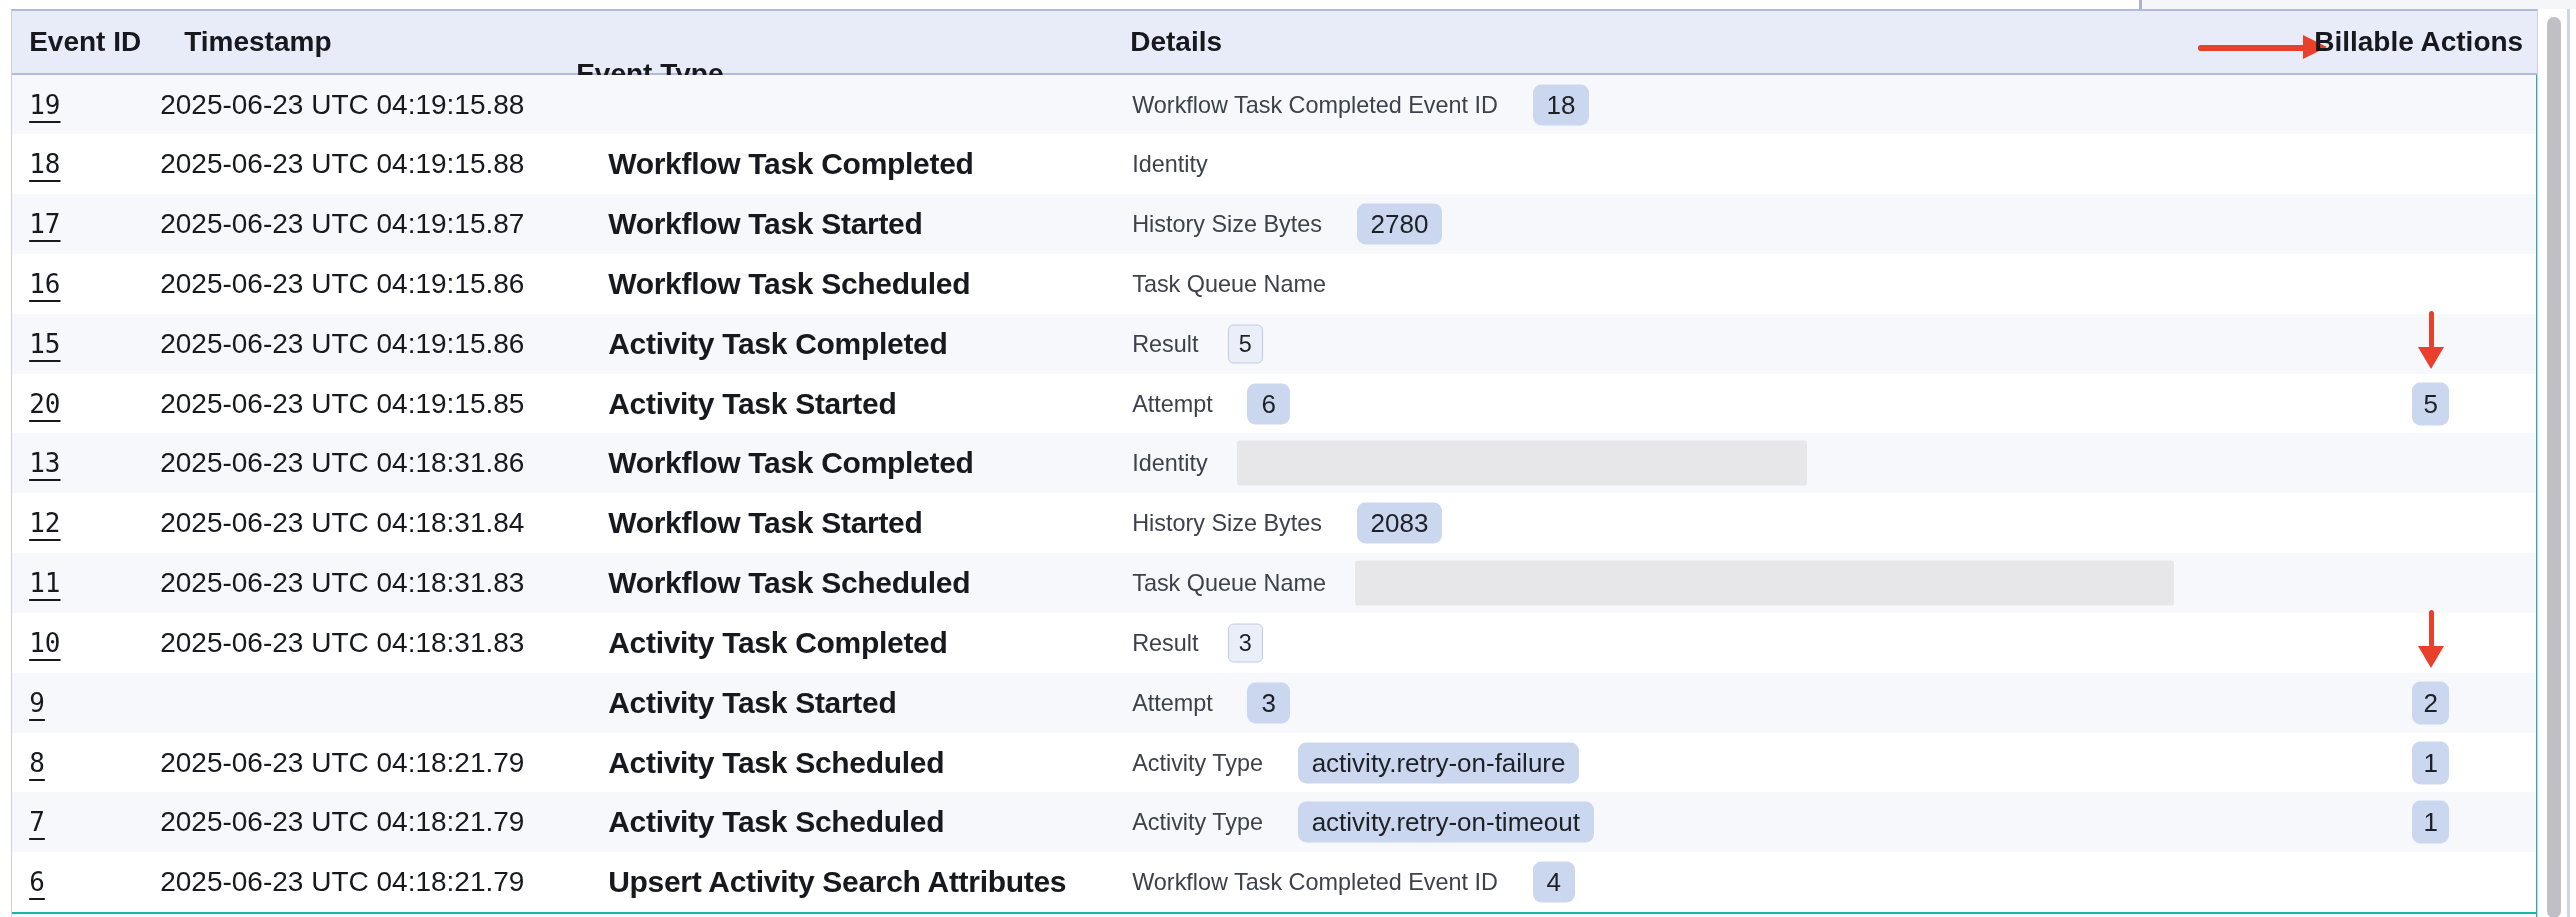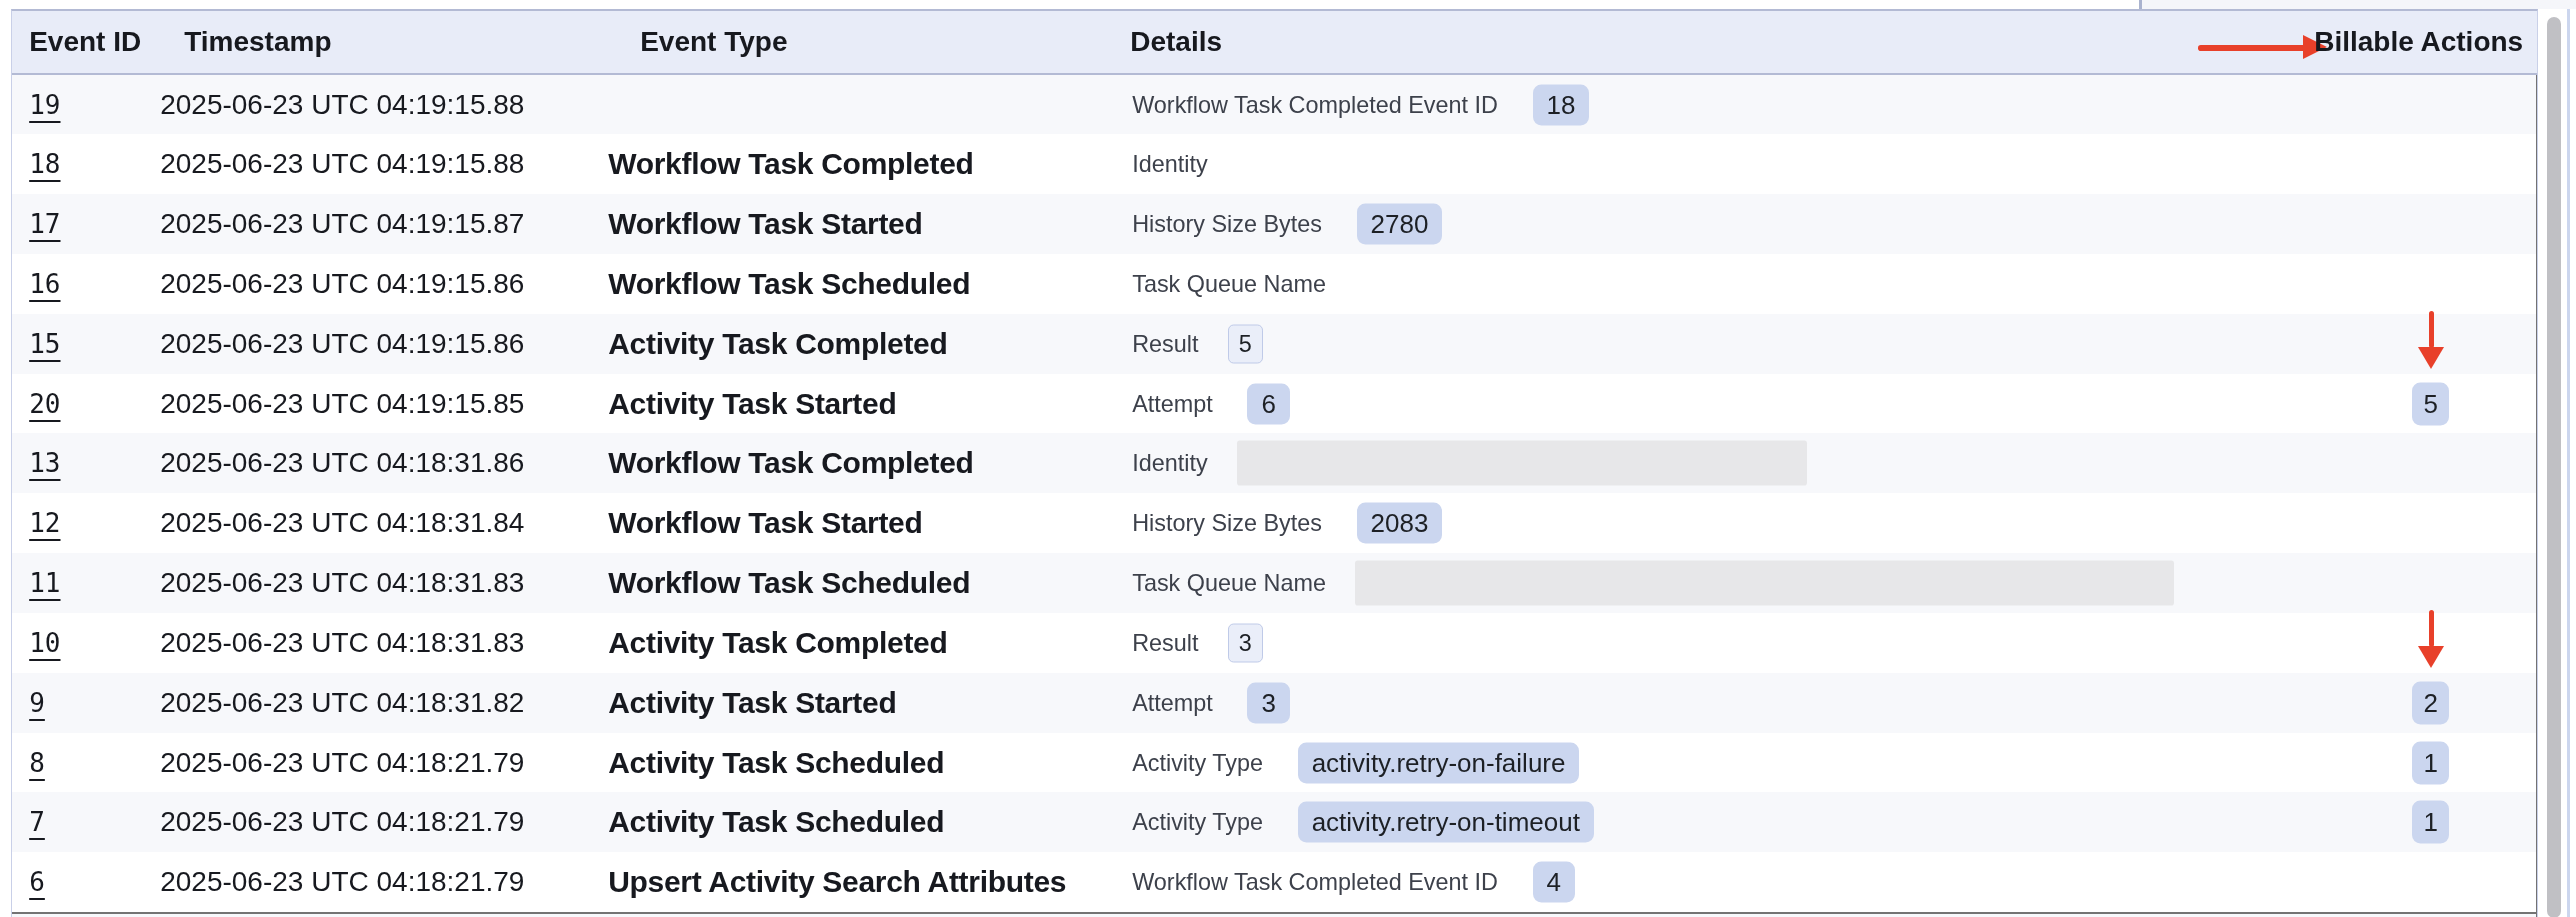--- a/index.html
+++ b/index.html
@@ -24,27 +24,27 @@
     font-family:"Liberation Sans","DejaVu Sans",sans-serif;color:var(--text);}
   .stage{position:absolute;left:0;top:0;width:2576px;height:918px;overflow:hidden;background:#fff;}
 
   
   .top-strip-right{position:absolute;left:2142px;top:0;width:434px;height:9.3px;background:#f5f6fa;}
   .top-divider{position:absolute;left:2139px;top:0;width:2.8px;height:10.3px;background:var(--top-divider);}
 
   
   .table{position:absolute;left:11.2px;top:9.3px;width:2527px;height:909px;
     border-left:1.9px solid var(--table-border);border-right:1.9px solid var(--table-border);
-    border-top:2.8px solid var(--header-border);background:#737373;}
+    border-top:2.8px solid var(--header-border);background:#14b8a6;}
   .thead{position:absolute;left:0;top:0;width:100%;height:64px;background:var(--header-bg);
     border-bottom:2.8px solid var(--header-border);}
   .th{position:absolute;top:50%;transform:translateY(-50%);font-size:28px;font-weight:600;white-space:nowrap;}
   .th-id{left:17px;}
   .th-ts{left:148px;margin-left:24px;}
-  .th-type{left:628px;}
+  .th-type{left:564px;margin-top:32px;}
   .th-details{left:1118px;}
   .th-billable{right:14px;}
 
   
   .h-arrow{position:absolute;left:2186px;top:0;width:140px;height:64px;}
   .h-arrow .tail{position:absolute;left:0;top:34px;width:108px;height:5.6px;background:var(--red);border-radius:2.8px;}
   .h-arrow .head{position:absolute;left:105px;top:24px;width:0;height:0;
     border-top:12px solid transparent;border-bottom:12px solid transparent;border-left:24px solid var(--red);}
 
   
@@ -242,21 +242,20 @@
     <div class="cell cell-bill">
       
     </div>
     <div class="arrow-down">
       <span class="tail"></span>
       <span class="head"></span>
     </div>
   </div>
         <div class="row light" style="top: 662px; height: 60px;">
     <a class="cell cell-id">9</a>
-    <div class="cell cell-ts">2025-06-23 UTC 04:18:31.82</div>
     <div class="cell cell-type">Activity Task Started</div>
     <div class="cell cell-detail">
       <span class="detail-label">Attempt</span>
       <span class="detail-chip">3</span>
 
     </div>
     <div class="cell cell-bill">
       <span class="bill-badge">2</span>
     </div>
 

